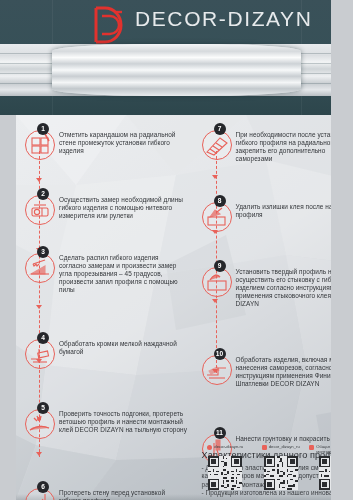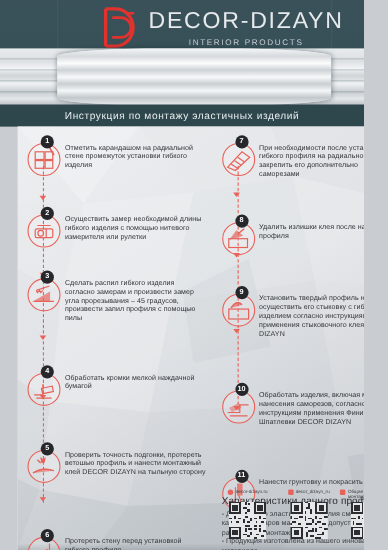--- a/index.html
+++ b/index.html
@@ -144,35 +144,31 @@
       <div class="logo-mark">
         <svg width="34" height="38" viewBox="0 0 34 38">
           <path d="M4 2 L4 36" stroke="#e1322e" stroke-width="3" fill="none"></path>
           <path d="M4 2 L13 2 A16 17 0 0 1 13 36 L4 36" stroke="#e1322e" stroke-width="3" fill="none"></path>
           <path d="M10 10 L18 10 A9 9 0 0 1 18 28 L10 28" stroke="#e1322e" stroke-width="2.4" fill="none"></path>
           <path d="M22 6 L30 6" stroke="#e1322e" stroke-width="2.4" fill="none"></path>
         </svg>
       </div>
       <div class="logo-text-wrap">
         <div class="logo-title">DECOR-DIZAYN</div>
-        <div class="logo-sub">INTERIOR PRODUCTS</div>
       </div>
     </div>
 
     <div class="molding">
       <div class="mold-line" style="top:9px"></div>
       <div class="mold-line" style="top:19px"></div>
       <div class="mold-line" style="top:29px"></div>
       <div class="mold-line" style="top:39px"></div>
       <div class="molding-center"></div>
     </div>
 
-    <div class="title-bar">
-      <span class="t">Инструкция по монтажу эластичных изделий</span>
-    </div>
   </div>
 
   <div class="content">
 
     <svg class="poly-bg" viewBox="0 0 353 385" preserveAspectRatio="none">
       <defs>
         <linearGradient id="bgg" x1="0" y1="0" x2="0.6" y2="1">
           <stop offset="0%" stop-color="#eceef0"></stop>
           <stop offset="55%" stop-color="#e2e4e7"></stop>
           <stop offset="100%" stop-color="#b6bbc0"></stop>

